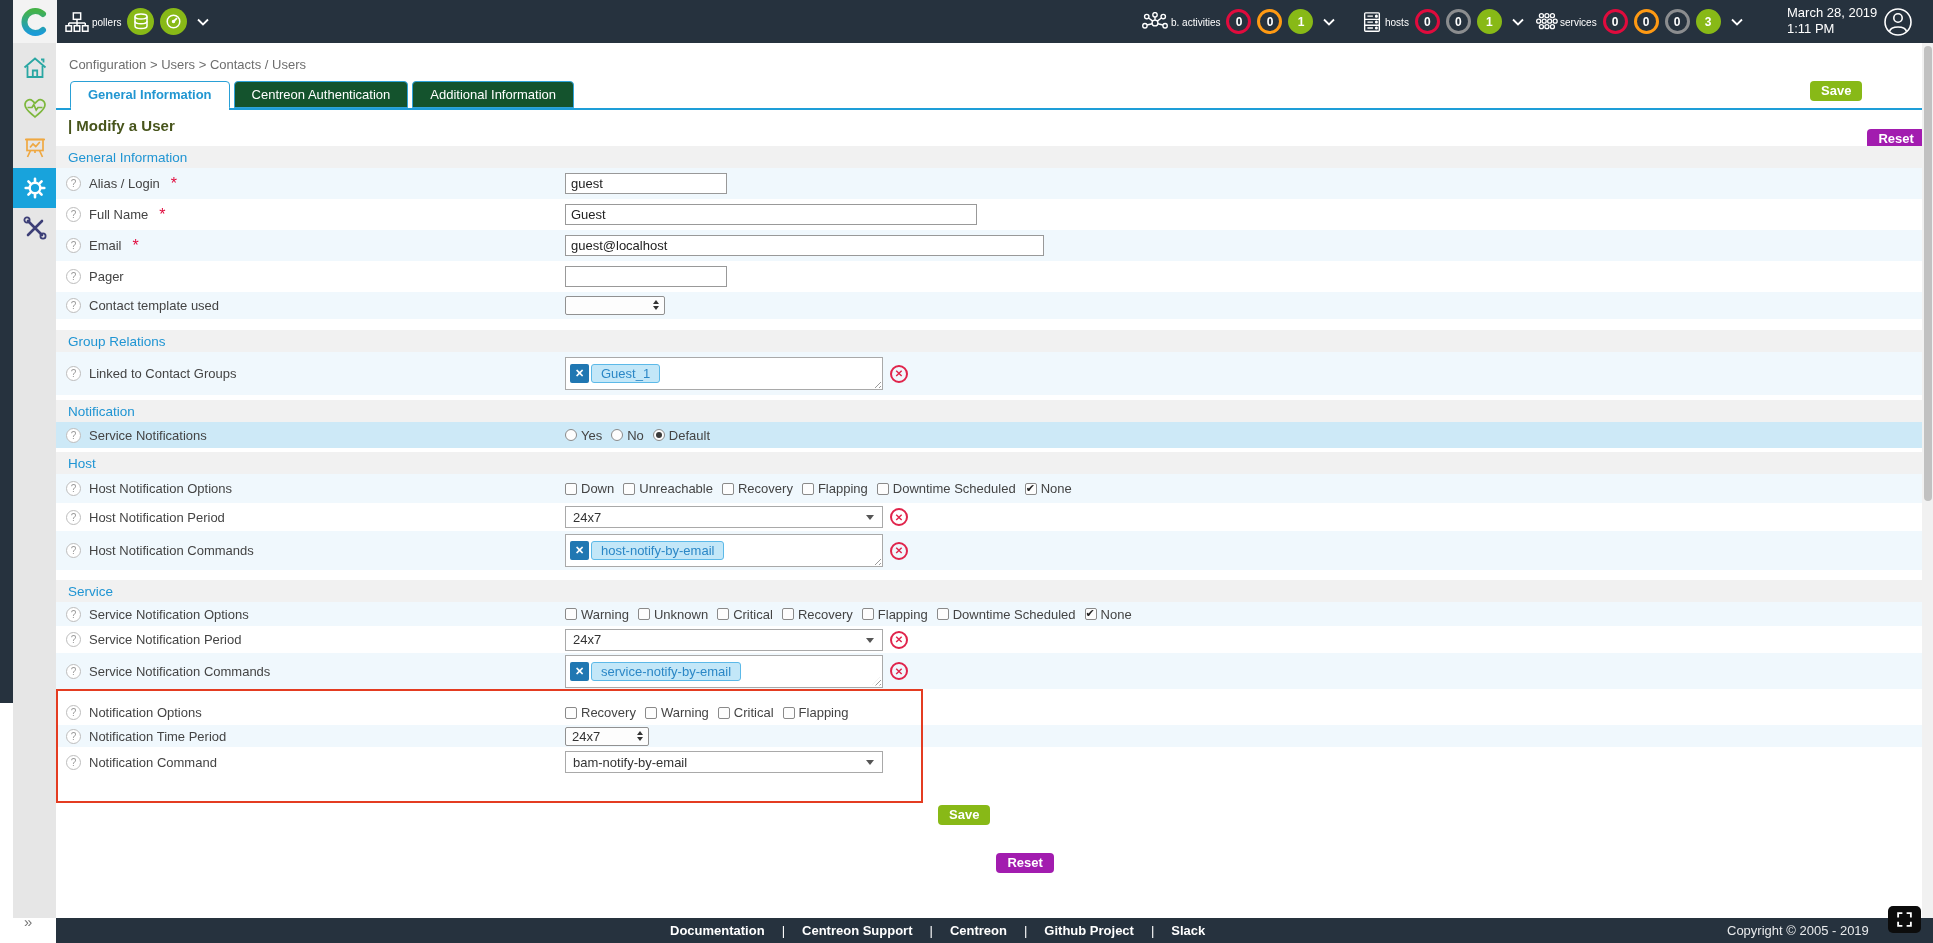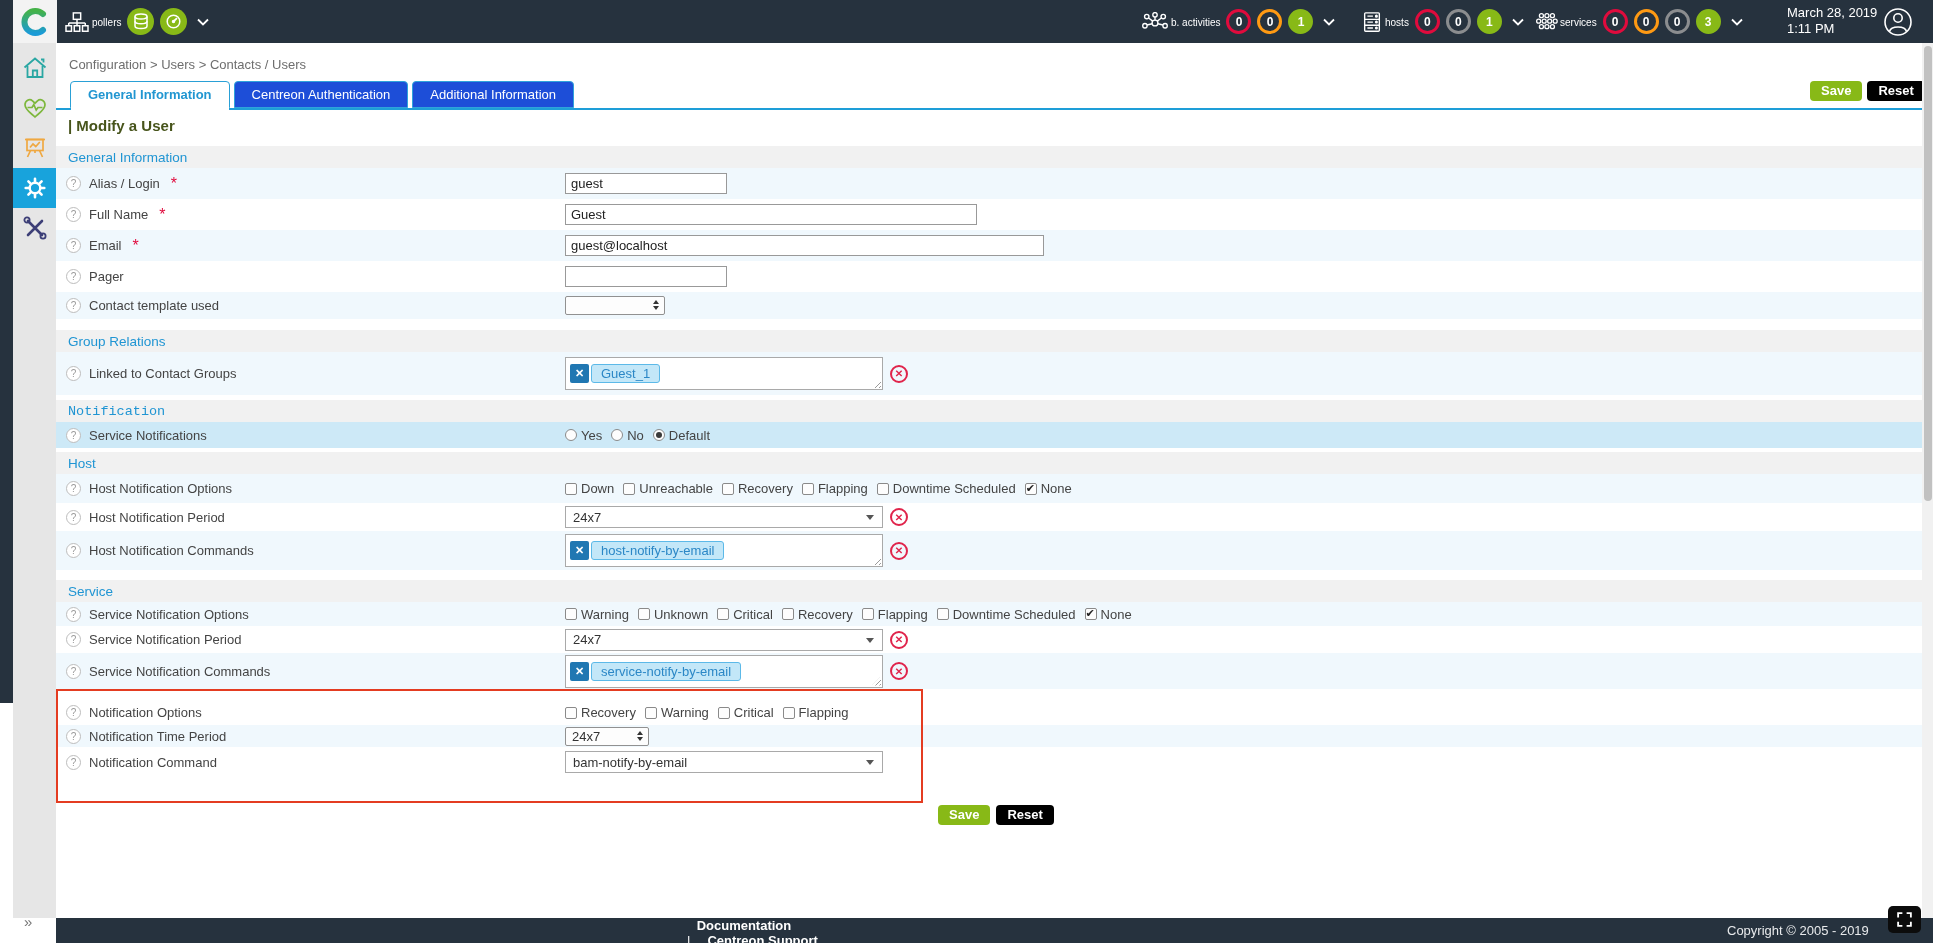--- a/index.html
+++ b/index.html
@@ -28,28 +28,28 @@
   #sidebar { position:absolute; left:13px; top:43px; width:43px; height:875px; background:#e6e6e6; }
   .side-item { width:43px; height:40px; display:flex; align-items:center; justify-content:center; }
   .side-item.active { background:#18a3dc; }
   #sidebar-expand { position:absolute; left:24px; top:913px; font-size:15px; color:#777; cursor:pointer; }
 
   
   #content { position:absolute; left:56px; top:43px; width:1866px; height:875px; background:#fff; }
   #breadcrumb { position:absolute; left:13px; top:14px; font-size:13px; color:#6e6e6e; }
   #tabs { position:absolute; left:14px; top:38px; display:flex; gap:4px; z-index:2; }
   .tab { height:27px; line-height:25px; padding:0 17px; font-size:13px; border-radius:4px 4px 0 0;
-         background:#1d4ed8; color:#fff; border:1px solid #2fa3da; cursor:pointer; position:relative; }
+         background:#14532d; color:#fff; border:1px solid #2fa3da; cursor:pointer; position:relative; }
   .tab.active { background:#fff; color:#2196d1; border:1px solid #2aa0d6; font-weight:bold; }
   .tab.active::after { content:""; position:absolute; left:0; right:0; bottom:-3px; height:3px; background:#fff; }
   #tab-underline { position:absolute; left:0; top:65px; width:1866px; height:2px; background:#1e9ed8; z-index:1; }
   .btn { display:inline-block; border:none; border-radius:4px; color:#fff; font-size:13px; font-weight:bold;
          height:20px; line-height:20px; padding:0 11px; cursor:pointer; font-family:inherit; }
   .btn.green { background:#88b917; }
-  .btn.gray  { background:#000000; }
+  .btn.gray  { background:#a21caf;margin-top:48px; }
   #top-actions { position:absolute; top:38px; left:1754px; display:flex; gap:5px; }
   #page-title { position:absolute; left:12px; top:74px; font-size:15px; font-weight:bold; color:#47541b; }
 
   
   #form-area { position:absolute; left:0; top:103px; width:1866px; }
   .sec-head { background:#f1f1f1; color:#2095d3; font-size:13.5px; display:flex; align-items:center; padding-left:12px; }
   .frow { display:flex; align-items:center; width:100%; }
   .frow.lb { background:#f0f8fd; }
   .frow.hl { background:#cde9f7; }
   .fl { width:509px; display:flex; align-items:center; gap:8px; padding-left:10px; flex:none; }
@@ -85,21 +85,21 @@
   .box { width:12px; height:12px; border:1px solid #8a8a8a; background:#fdfdfd; border-radius:2px; position:relative; cursor:pointer; flex:none; }
   .box.checked::after { content:"✔"; position:absolute; left:0; top:-2px; font-size:11px; color:#222; }
   .rad { width:12px; height:12px; border:1px solid #8a8a8a; background:#fdfdfd; border-radius:50%; position:relative; cursor:pointer; flex:none; }
   .rad.checked::after { content:""; position:absolute; left:2px; top:2px; width:6px; height:6px; border-radius:50%; background:#3a3a3a; }
   .optlbl { font-size:13px; color:#444; }
   #red-box { position:absolute; left:0px; top:646px; width:867px; height:114px; border:2px solid #e43c21; z-index:6; pointer-events:none; }
   #bottom-actions { position:absolute; top:762px; left:882px; display:flex; gap:6px; }
 
   
   #footer { position:absolute; left:56px; top:918px; width:1877px; height:25px; background:#26323e; }
-  #footer-links { position:absolute; left:614px; top:0; height:25px; display:flex; align-items:center;flex-direction:column; }
+  #footer-links { position:absolute; left:614px; top:0; height:25px; display:flex; align-items:center; }
   .flink { color:#fff; font-size:13px; font-weight:bold; cursor:pointer; white-space:nowrap; }
   .flink + .flink::before { content:"|"; color:#fff; margin:0 17px; font-weight:normal; }
   #copyright { position:absolute; left:1671px; top:5px; color:#e8eaec; font-size:13px; }
   #fullscreen-btn { position:absolute; left:1888px; top:906px; width:33px; height:27px; background:#0c0c0c; border-radius:5px;
                     display:flex; align-items:center; justify-content:center; z-index:8; cursor:pointer; }
 
   
   #scrollbar { position:absolute; left:1922px; top:43px; width:11px; height:875px; background:#f1f1f1; }
   #scroll-thumb { position:absolute; left:1.5px; top:3px; width:8px; height:455px; background:#c1c1c1; border-radius:4px; }
 </style>
@@ -376,21 +376,21 @@
             <span class="t">Guest_1</span>
           </span>
           <span class="grip"></span>
         </div>
         <span class="clear">✕</span>
       </div>
     </div>
 
     <div style="height:5px;"></div>
 
-    <div class="sec-head" style="height:22px;font-family:Liberation Mono, monospace;">Notification</div>
+    <div class="sec-head" style="height:22px;">Notification</div>
 
     <div class="frow hl" style="height:26px;">
       <div class="fl">
         <span class="help">?</span>
         <span class="lbl">Service Notifications</span>
       </div>
       <div class="fv">
         <div class="cbgroup">
           <span class="cbitem">
               <span class="rad"></span>

